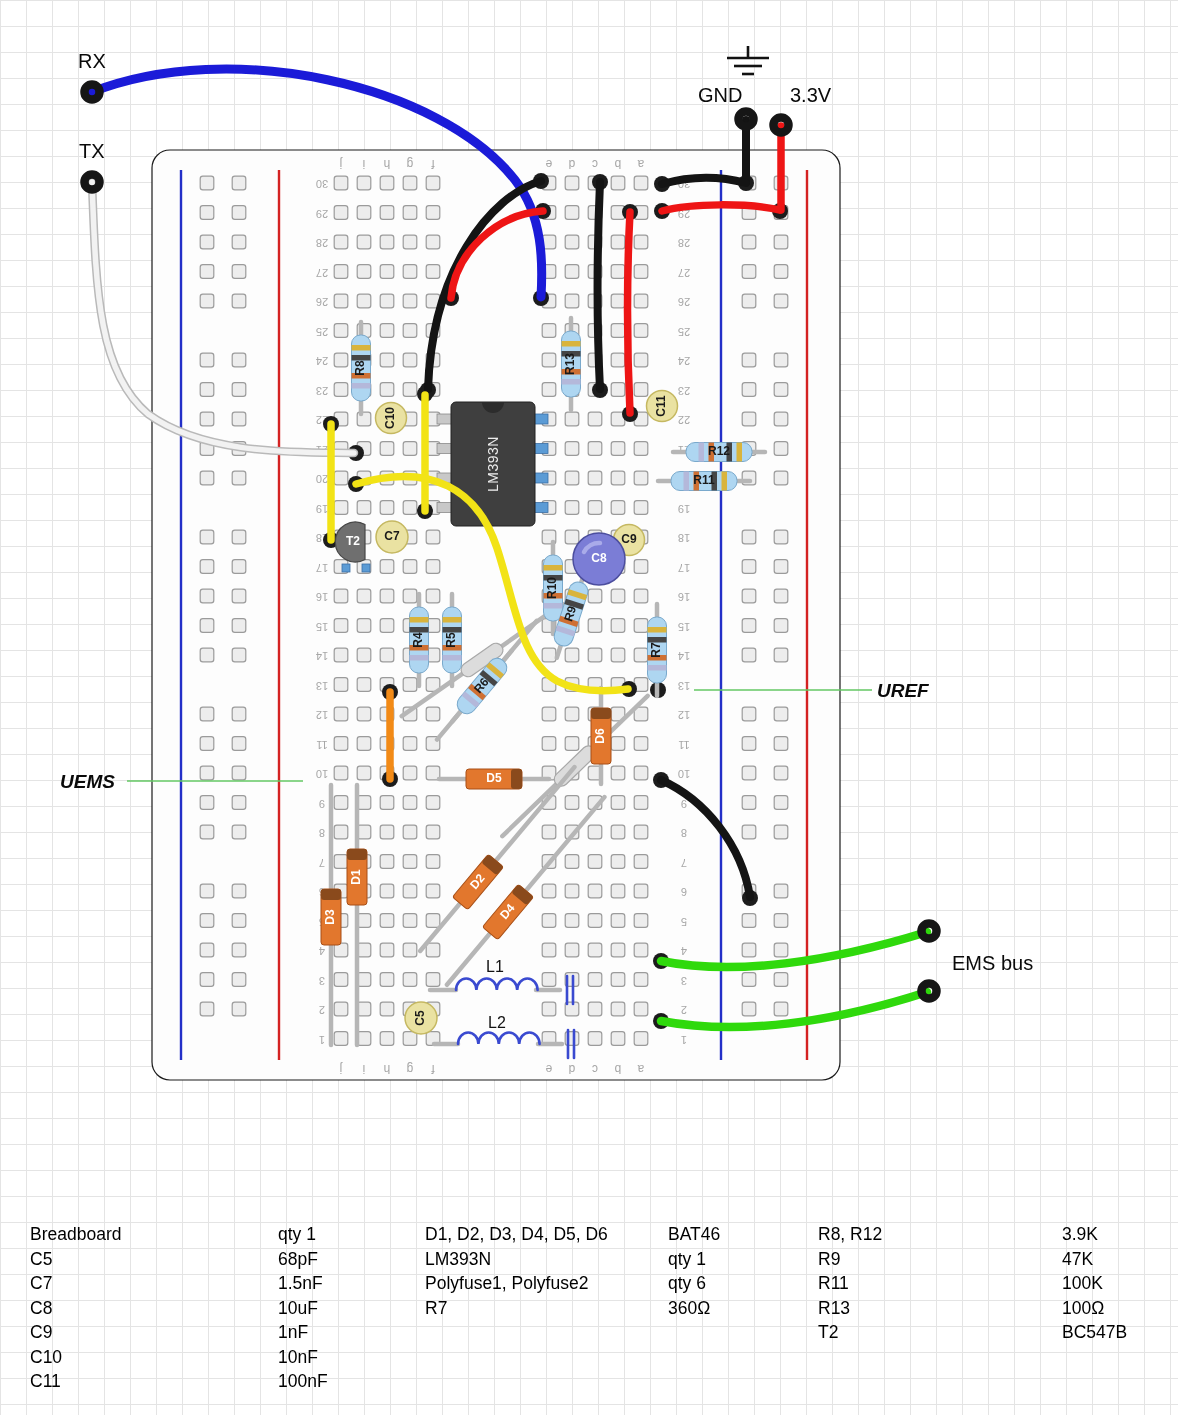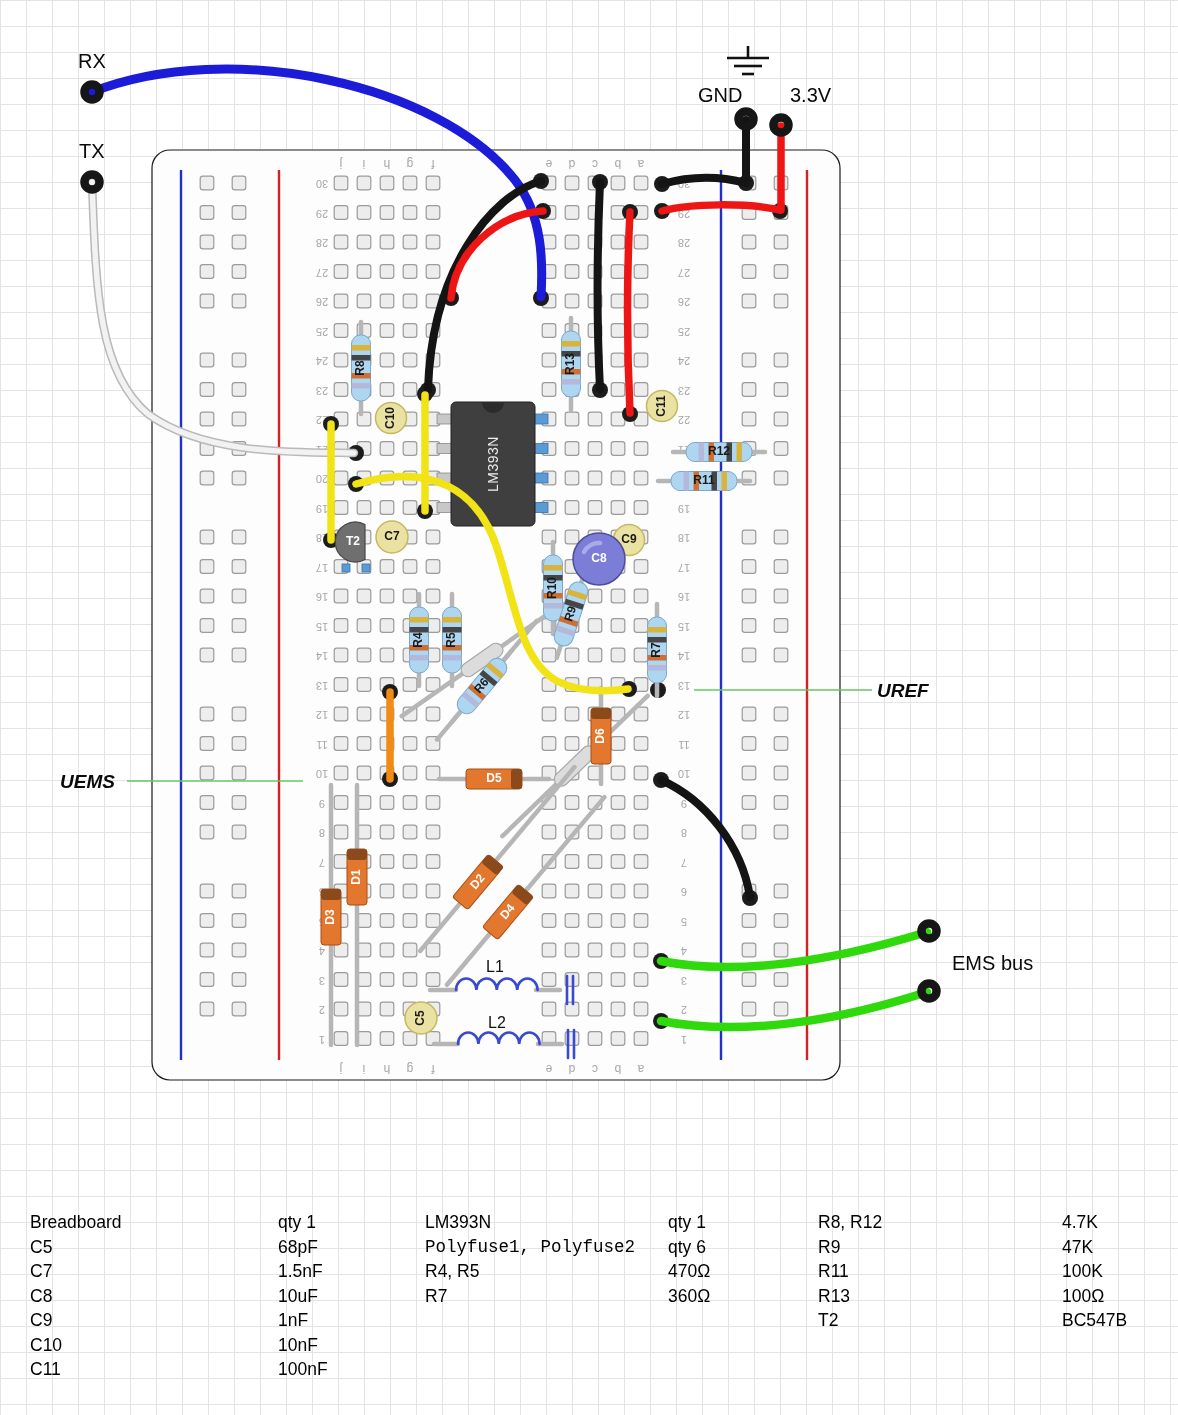--- a/index.html
+++ b/index.html
@@ -33,21 +33,21 @@
   .llabel{font-size:16px;fill:#111}
   .ring{fill:#1c1c1c}
   .pad{fill:none;stroke:#161616;stroke-width:8.5}
   .w{fill:none;stroke-linecap:round;stroke-linejoin:round}
   .coil{stroke:#3a4ad0;stroke-width:2.6;fill:none;stroke-linecap:round}
   .gndsym line{stroke:#111;stroke-width:2.6}
   .ann{stroke:#63c763;stroke-width:1.6}
   .biglabel{font-size:20px;fill:#0a0a0a}
   .amark{font-size:19px;font-weight:bold;font-style:italic;fill:#0a0a0a}
   .bom{position:absolute;top:1206px;left:0;width:1178px;height:185px;font-size:17.5px;color:#000}
-  .bom-col{position:absolute;top:4px}
+  .bom-col{position:absolute;top:16px}
   .bom-row{display:flex;line-height:24.5px;white-space:nowrap}
   .bom-name{display:inline-block;flex:none}
 </style>
 </head>
 <body>
 
 <div class="page">
 
 <svg width="1178" height="1190" viewBox="0 0 1178 1190">
   <defs>
@@ -810,40 +810,40 @@
           <span class="bom-name" style="width: 248px;">C10</span>
           <span class="bom-value">10nF</span>
         </div>
         <div class="bom-row">
           <span class="bom-name" style="width: 248px;">C11</span>
           <span class="bom-value">100nF</span>
         </div>
       </div>
       <div class="bom-col" style="left: 425px;">
         <div class="bom-row">
+          <span class="bom-name" style="width: 243px;">D1, D2, D3, D4, D5, D6</span>
+          <span class="bom-value">BAT46</span>
+        </div>
+        <div class="bom-row">
           <span class="bom-name" style="width: 243px;">LM393N</span>
           <span class="bom-value">qty 1</span>
         </div>
         <div class="bom-row">
-          <span class="bom-name" style="width: 243px; font-family: Liberation Mono, monospace;">Polyfuse1, Polyfuse2</span>
+          <span class="bom-name" style="width: 243px;">Polyfuse1, Polyfuse2</span>
           <span class="bom-value">qty 6</span>
-        </div>
-        <div class="bom-row">
-          <span class="bom-name" style="width: 243px;">R4, R5</span>
-          <span class="bom-value">470Ω</span>
         </div>
         <div class="bom-row">
           <span class="bom-name" style="width: 243px;">R7</span>
           <span class="bom-value">360Ω</span>
         </div>
       </div>
       <div class="bom-col" style="left: 818px;">
         <div class="bom-row">
           <span class="bom-name" style="width: 244px;">R8, R12</span>
-          <span class="bom-value">4.7K</span>
+          <span class="bom-value">3.9K</span>
         </div>
         <div class="bom-row">
           <span class="bom-name" style="width: 244px;">R9</span>
           <span class="bom-value">47K</span>
         </div>
         <div class="bom-row">
           <span class="bom-name" style="width: 244px;">R11</span>
           <span class="bom-value">100K</span>
         </div>
         <div class="bom-row">

